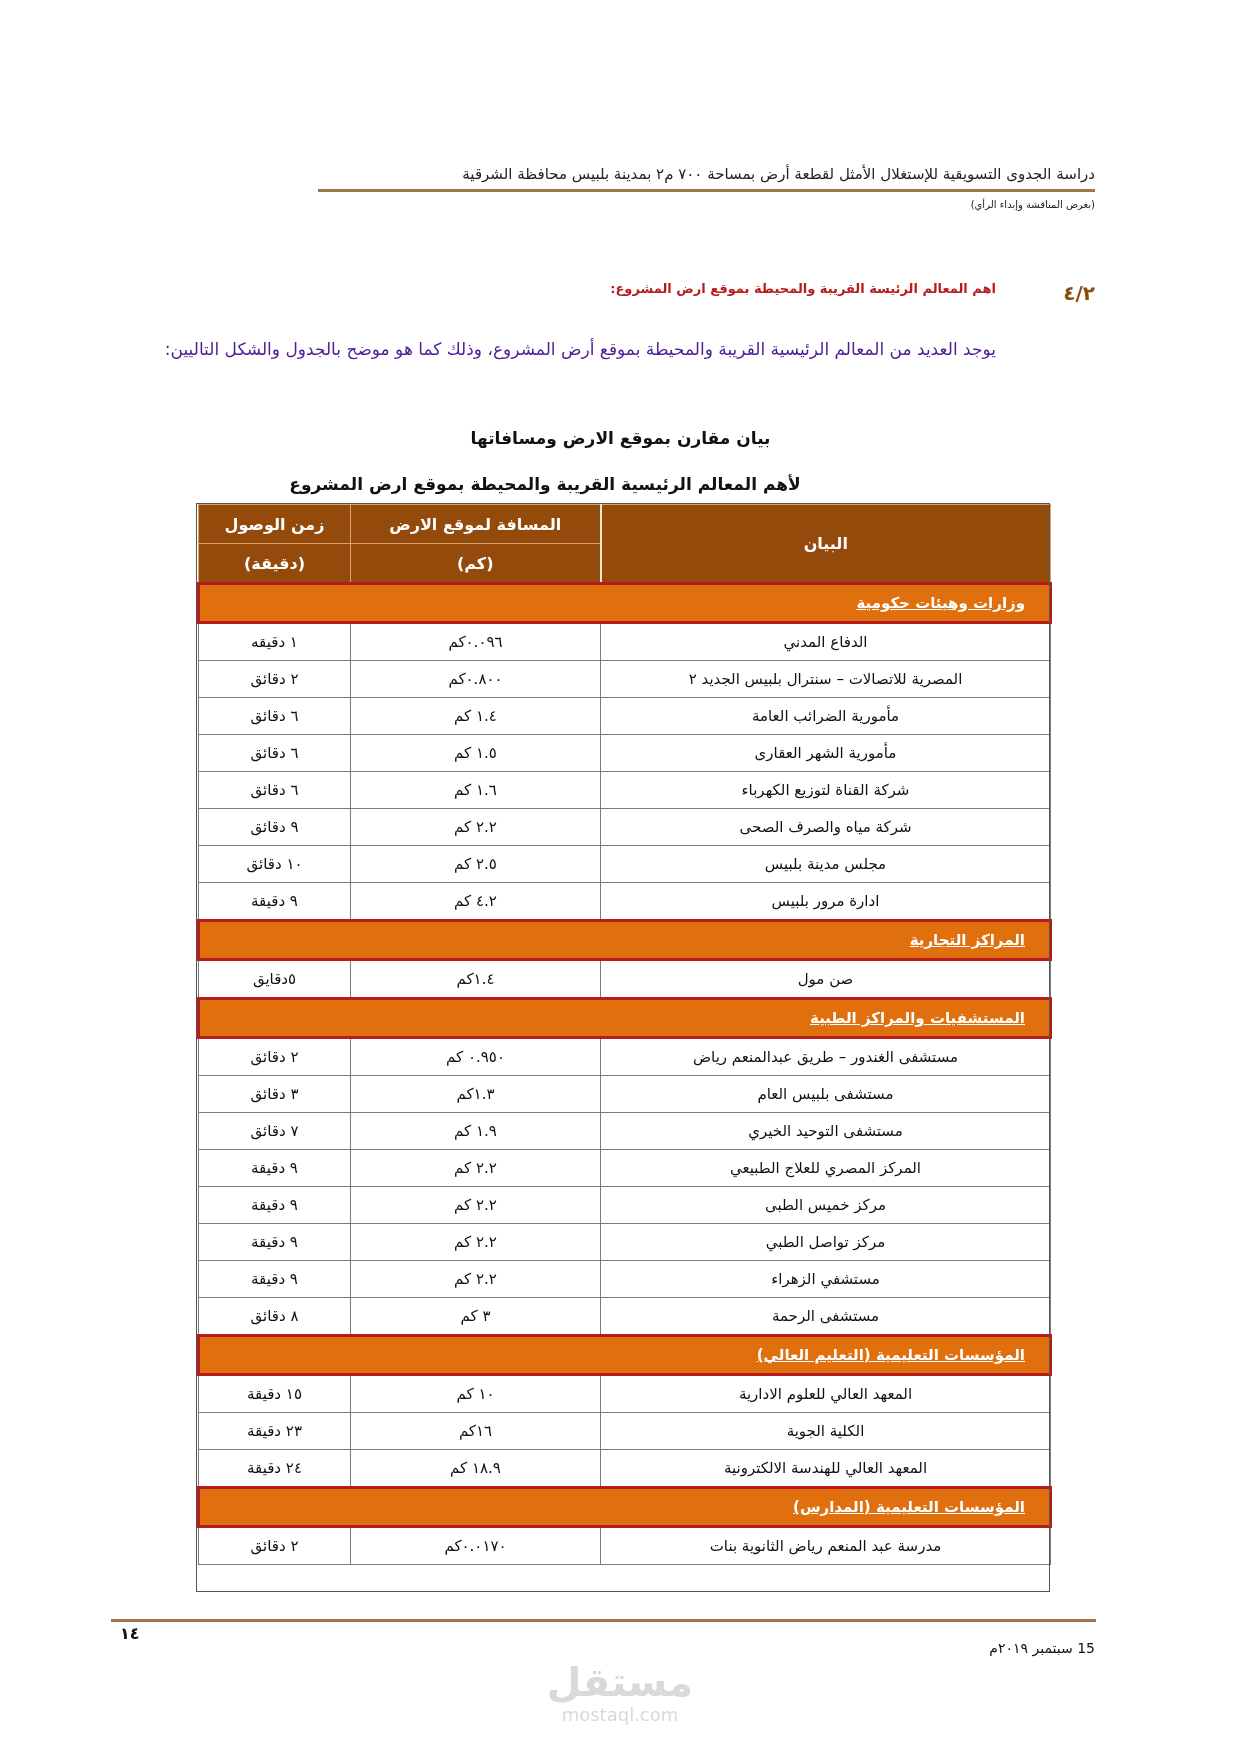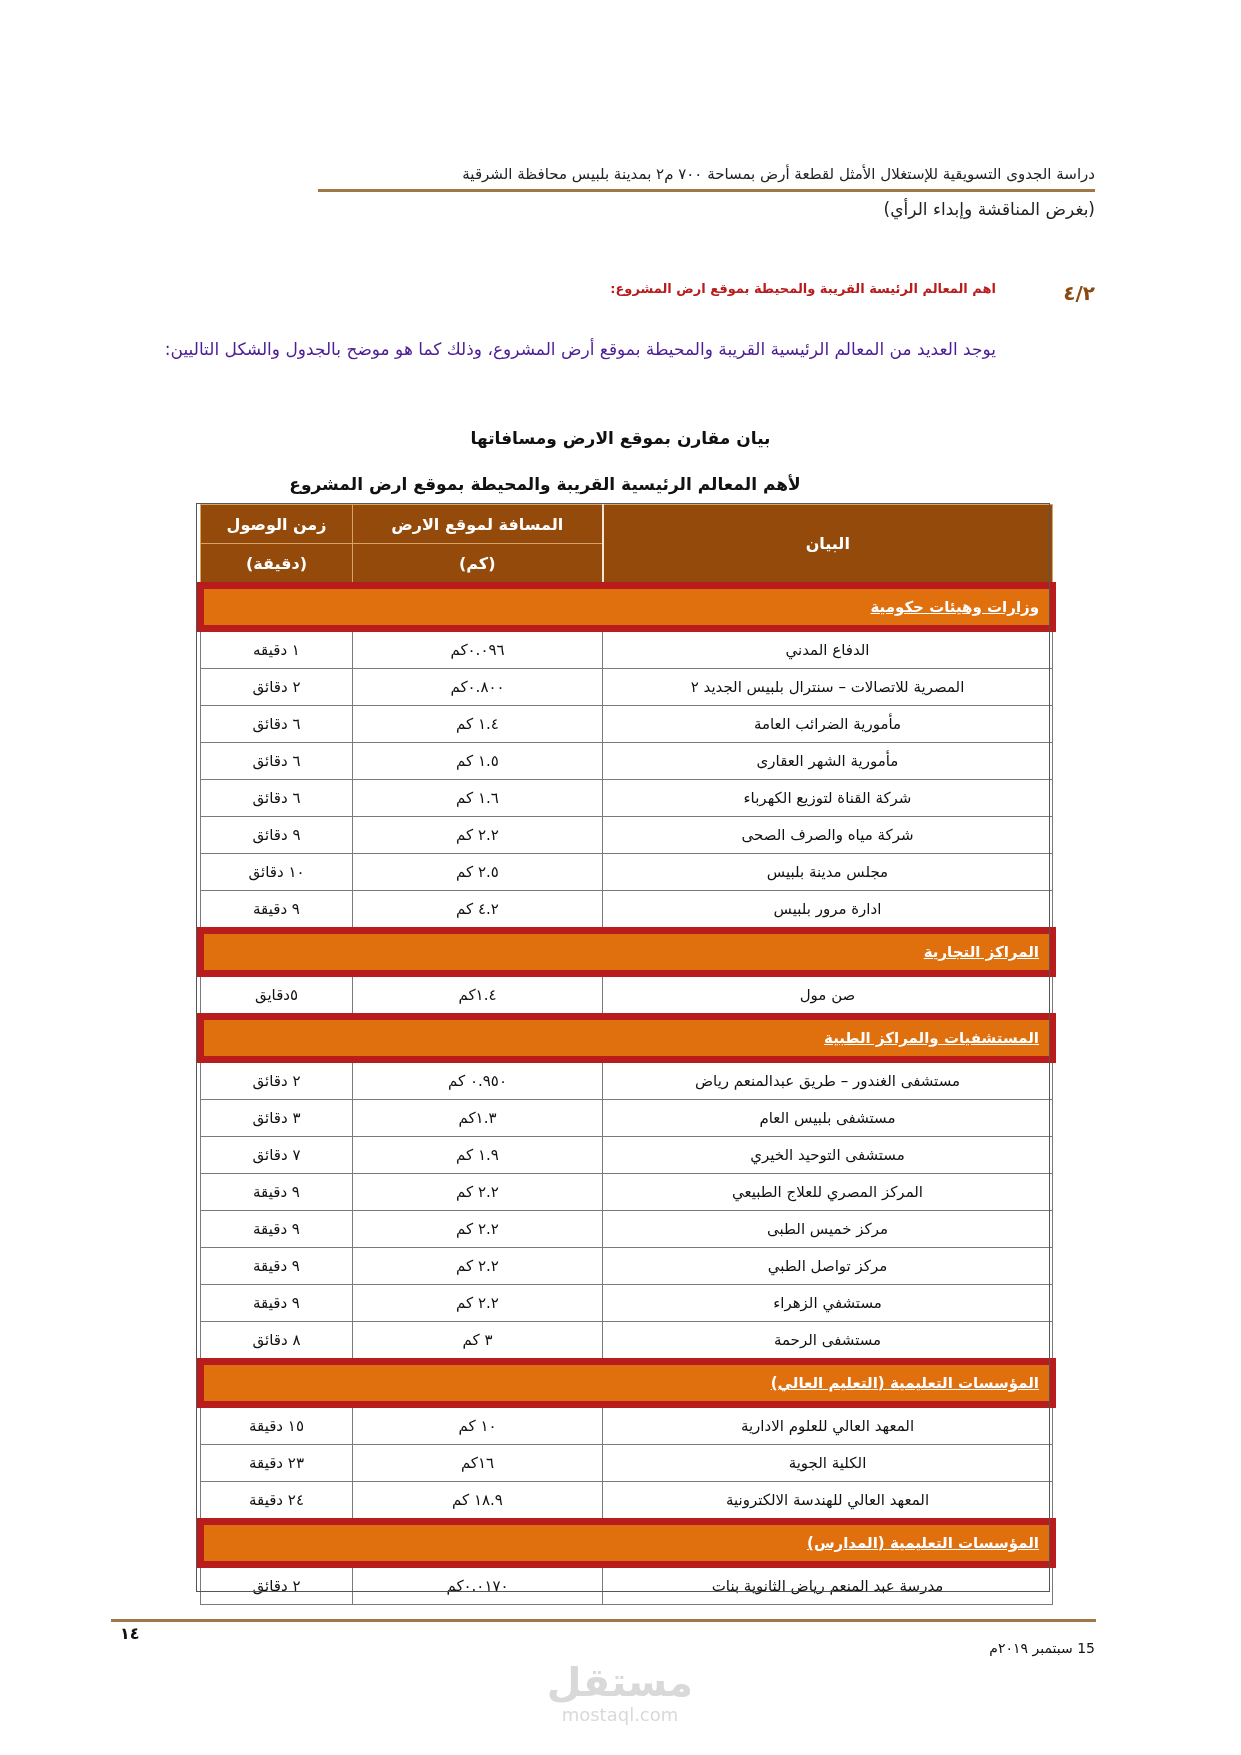--- a/index.html
+++ b/index.html
@@ -2,31 +2,31 @@
 <html><head>
 <meta charset="utf-8">
 <style>
   html, body { margin: 0; padding: 0; background: #ffffff; }
   body { width: 1241px; height: 1755px; position: relative; overflow: hidden;
          font-family: "DejaVu Sans", sans-serif; color: #111; }
   .abs { position: absolute; }
   .rtl { direction: rtl; }
   .hdr-title { right: 146px; top: 165px; font-size: 15px; white-space: nowrap; color: #222; }
   .hdr-rule { left: 318px; top: 189px; width: 777px; height: 3px; background: #a07848; }
-  .hdr-sub { right: 146px; top: 199px; font-size: 17px; color: #222; }
+  .hdr-sub { right: 146px; top: 199px; font-size: 10px; color: #222; }
   .sec-num { right: 146px; top: 281px; font-size: 20px; font-weight: bold; color: #8b4a10; margin-left: 44px; }
   .sec-title { right: 245px; top: 281px; font-size: 13px; font-weight: bold; color: #b91c1c; white-space: nowrap; }
   .para { right: 245px; top: 330px; width: 875px; font-size: 17px; line-height: 39px; text-align: justify; color: #4c1d95; }
   .cap1 { left: 0; width: 1241px; top: 428px; text-align: center; font-size: 17px; font-weight: bold; }
   .cap2 { left: 0; width: 1090px; top: 474px; text-align: center; font-size: 17px; font-weight: bold; }
   table.t { position: absolute; left: 197px; top: 504px; width: 852px; border-collapse: collapse; direction: rtl; table-layout: fixed; }
   table.t th { background: #944a0b; color: #fff; font-weight: bold; font-size: 16px; border: 1px solid #d9a36a; height: 38px; padding: 0; }
   table.t th.big { border-left: 2px solid #f4e6d4; }
   table.t td { border: 1px solid #7a7a7a; height: 36px; padding: 0; font-size: 15px; text-align: center; }
-  table.t tr.cat td { background: #e06f0e; color: #fff; text-align: right; padding-right: 10px; font-weight: bold; font-size: 15px; text-decoration: underline; border: 7px solid #b91c1c; }
+  table.t tr.cat td { background: #e06f0e; color: #fff; text-align: right; padding-right: 24px; font-weight: bold; font-size: 15px; text-decoration: underline; border: 3px solid #b91c1c; }
   .outer { position: absolute; left: 196px; top: 503px; width: 852px; height: 1087px; border: 1px solid #555; pointer-events: none; }
   .foot-rule { left: 111px; top: 1619px; width: 985px; height: 3px; background: #a07848; }
   .page-num { left: 120px; top: 1624px; font-size: 16px; font-weight: bold; }
   .date { right: 146px; top: 1640px; font-size: 14px; }
   .wm { left: 545px; top: 1645px; width: 150px; text-align: center; color: #d9d9d9; }
   .wm .ar { font-size: 40px; font-weight: bold; line-height: 44px; margin-top: 15px; }
   .wm .en { font-size: 18px; line-height: 22px; }
 </style>
 </head>
 <body>

